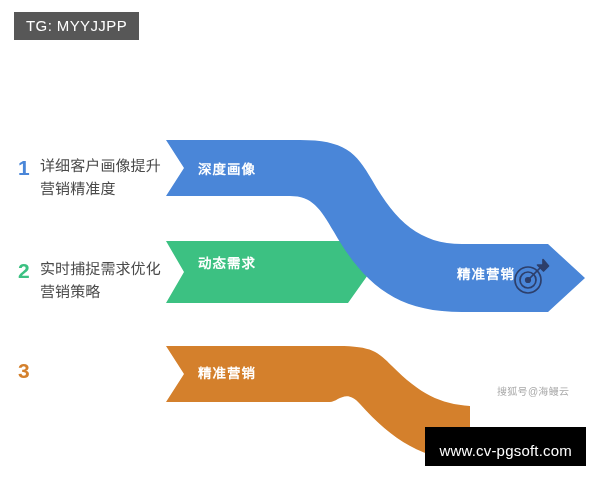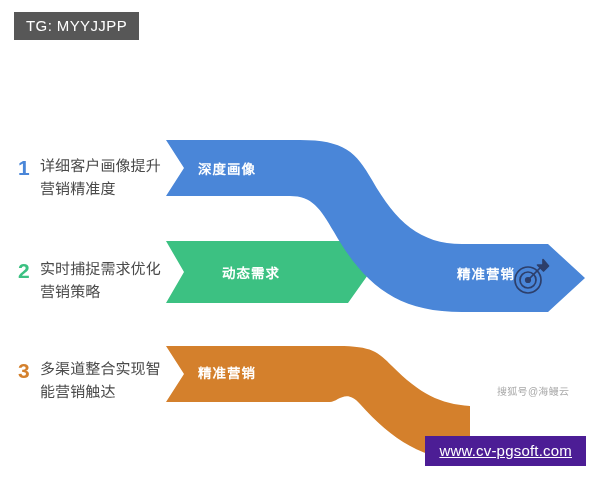--- a/index.html
+++ b/index.html
@@ -31,28 +31,27 @@
     padding: 6px 12px 7px 12px;
     line-height: 1;
     white-space: nowrap;
   }
 
   
   #url-badge {
     position: absolute;
     right: 14px;
     bottom: 14px;
-    background: #4c1d95;
+    background: #000000;
     color: #ffffff;
     font-size: 15px;
     letter-spacing: 0.2px;
-    padding: 7px 14px 8px 14px;
-    line-height: 1;
-    white-space: nowrap;
-    text-decoration: underline;
+    padding: 16px 14px 8px 14px;
+    line-height: 1;
+    white-space: nowrap;
   }
 
   
   #chart-title {
     position: absolute;
     left: 195px;
     top: 60px;
     width: 200px;
     text-align: center;
     color: #3b3b3b;
@@ -101,21 +100,21 @@
   .band-label {
     position: absolute;
     color: #ffffff;
     font-size: 13.5px;
     font-weight: 700;
     letter-spacing: 1px;
     white-space: nowrap;
     line-height: 1;
   }
   #band-label-0 { left: 198px; top: 163px; }
-  #band-label-1 { left: 198px; top: 267px; margin-left: 24px; }
+  #band-label-1 { left: 198px; top: 257px; }
   #band-label-2 { left: 198px; top: 367px; }
   #result-label {
     position: absolute;
     left: 457px;
     top: 268px;
     color: #ffffff;
     font-size: 13.5px;
     font-weight: 700;
     letter-spacing: 1px;
     white-space: nowrap;
@@ -198,20 +197,19 @@
     <div class="legend-text">详细客户画像提升营销精准度</div>
   </div>
 
   <div class="legend-row" id="legend-row-1">
     <div class="legend-num" style="color: rgb(60, 193, 130);">2</div>
     <div class="legend-text">实时捕捉需求优化营销策略</div>
   </div>
 
   <div class="legend-row" id="legend-row-2">
     <div class="legend-num" style="color: rgb(212, 128, 44);">3</div>
-    <div class="legend-text">多渠道整合实现智能营销触达</div>
   </div>
 
   <div id="watermark">搜狐号@海鳗云</div>
 
   <div id="url-badge">www.cv-pgsoft.com</div>
 
 </div>
 
 </body></html>

